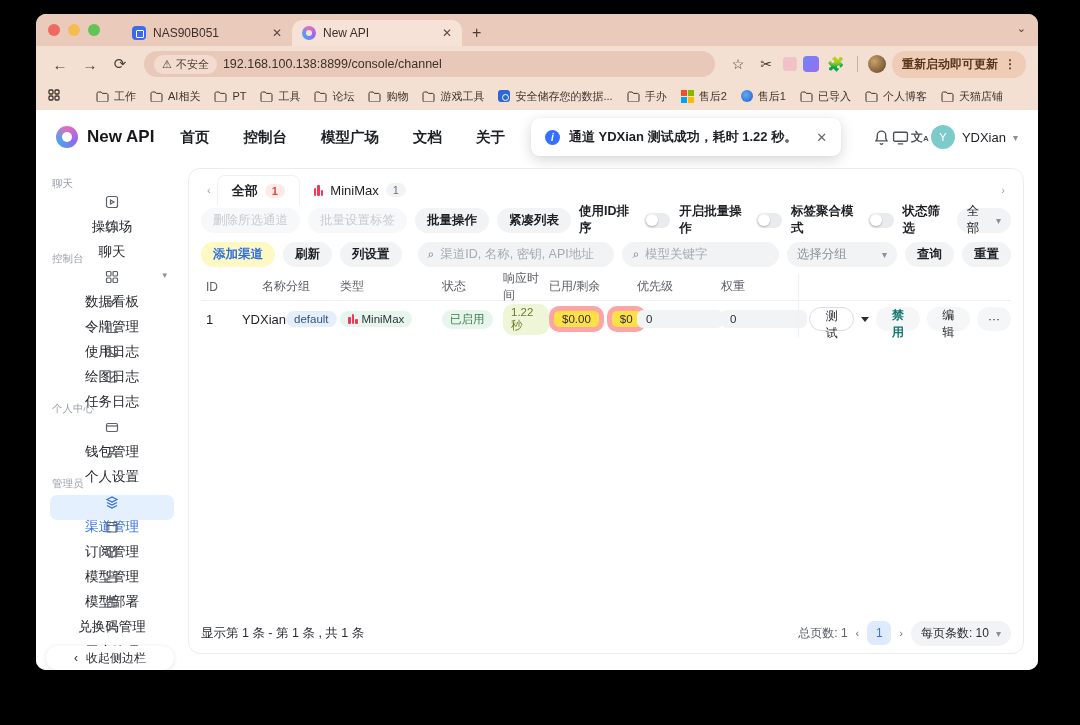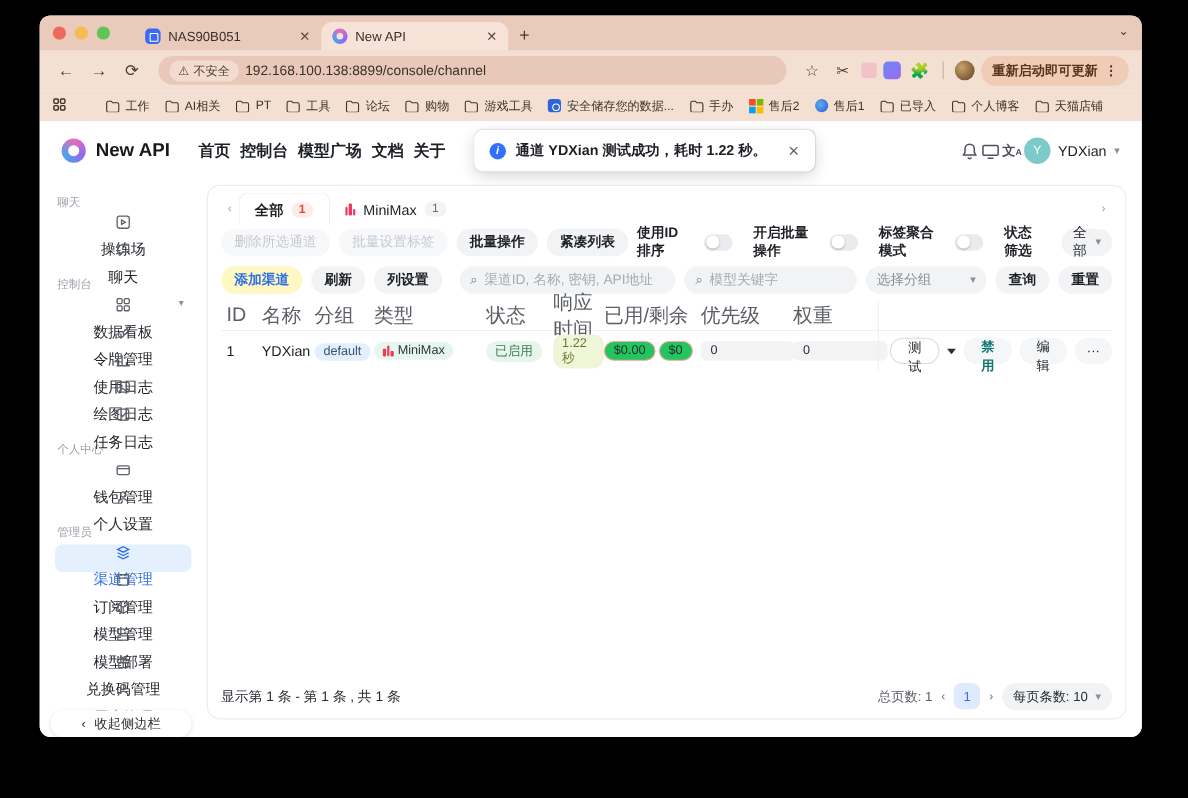--- a/index.html
+++ b/index.html
@@ -44,21 +44,21 @@
   .fav-sq-blue::after{content:'';position:absolute;left:3.5px;top:3.5px;width:5px;height:5px;border-radius:50%;border:1.2px solid #fff;}
   .fav-round-blue { width:12px; height:12px; border-radius:50%; background:radial-gradient(circle at 40% 40%, #66a9f0, #1b5fd0); }
 
   
   .page { flex:1; background:#fff; display:flex; flex-direction:column; }
   .appheader { height:54px; display:flex; align-items:center; padding:0 20px; gap:26px; flex:0 0 auto; }
   .brandwrap { display:flex; align-items:center; gap:9px; }
   .logo { width:22px; height:22px; border-radius:50%; background:conic-gradient(#e46dbb,#8f6bf0,#4aa3f0,#e46dbb); position:relative;}
   .logo::after{content:'';position:absolute;left:6px;top:6px;width:10px;height:10px;border-radius:50%;background:#fff;}
   .brand { font-size:17px; font-weight:bold; color:#17181a; }
-  .mainnav { display:flex; gap:9px; font-size:14.5px; font-weight:bold; color:#1c1f23; }
+  .mainnav { display:flex; gap:34px; font-size:14.5px; font-weight:bold; color:#1c1f23; }
   .mainnav span { cursor:pointer; }
   .toast { display:flex; align-items:center; gap:9px; background:#fff; border-radius:8px; box-shadow:0 4px 14px rgba(0,0,0,.16), 0 0 1px rgba(0,0,0,.12); padding:10px 14px; font-size:13px; font-weight:bold; color:#1c1f23; }
   .info-ico { width:15px; height:15px; border-radius:50%; background:#3370ff; color:#fff; font-size:10px; font-weight:bold; display:flex; align-items:center; justify-content:center; font-style:italic;}
   .toast .close { color:#666; font-weight:normal; margin-left:10px; font-size:13px;}
   .hright { margin-left:auto; display:flex; align-items:center; gap:2px; color:#4c5058; }
   .hicon svg { display:block; }
   .trans { font-size:12px; color:#4c5058; font-weight:bold;}
   .userchip { display:flex; align-items:center; gap:7px; font-size:13px; color:#1c1f23; }
   .uavatar { width:24px; height:24px; border-radius:50%; background:#7ccbca; color:#fff; font-size:11px; display:flex; align-items:center; justify-content:center; }
   .chev { color:#8a8f99; font-size:10px; }
@@ -83,42 +83,42 @@
   .badge { font-size:11px; border-radius:8px; padding:1px 7px; }
   .badge.red { background:#fdebe8; color:#e2493d; }
   .badge.gray { background:#f2f3f5; color:#6b7077; }
   .tabsrow .right { margin-left:auto; }
 
   .rowline { display:flex; align-items:center; gap:8px; height:30px; flex:0 0 auto; }
   .btn { background:#f2f3f5; border:none; border-radius:13px; height:25px; padding:0 12px; font-size:12.5px; color:#1c1f23; font-family:inherit; cursor:pointer; white-space:nowrap; }
   .btn.disabled { background:#f7f8fa; color:#c6cad0; }
   .btn.bold { font-weight:bold; }
   .btn.primary { background:#fef9c3; color:#2f6fe4; font-weight:bold; }
-  .toggle-group { margin-left:auto; display:flex; align-items:center; gap:19px; }
+  .toggle-group { margin-left:auto; display:flex; align-items:center; gap:9px; }
   .tog-label { font-size:12.5px; font-weight:bold; color:#1c1f23; }
   .switch { width:26px; height:15px; border-radius:8px; background:#e9ebef; position:relative; flex:0 0 auto; }
   .switch::after { content:''; position:absolute; left:2px; top:1.5px; width:12px; height:12px; border-radius:50%; background:#fff; box-shadow:0 1px 2px rgba(0,0,0,.25); }
   .select-pill { background:#f2f3f5; border-radius:13px; height:25px; display:flex; align-items:center; gap:8px; padding:0 10px; font-size:12.5px; color:#1c1f23; }
   .searchbox { background:#f2f3f5; border-radius:13px; height:25px; display:flex; align-items:center; gap:6px; padding:0 10px; }
   .searchbox input { border:none; background:transparent; outline:none; font-size:12.5px; font-family:inherit; color:#1c1f23; width:100%; }
   .searchbox input::placeholder { color:#a6abb3; }
   .s1 { width:212px; } .s2 { width:168px; }
   .group-sel { width:118px; justify-content:space-between; color:#8a8f99; }
   .mag { color:#7a7f88; font-size:12px; }
 
-  .thead { display:flex; align-items:center; height:28px; border-bottom:1px solid #f0f0f2; font-size:18px; color:#5c6066; margin-top:4px; flex:0 0 auto; }
+  .thead { display:flex; align-items:center; height:28px; border-bottom:1px solid #f0f0f2; font-size:12px; color:#5c6066; margin-top:4px; flex:0 0 auto; }
   .trow { display:flex; align-items:center; height:36px; font-size:13px; color:#1c1f23; flex:0 0 auto; }
-  .c-id{width:37px; padding-left:5px;} .c-name{width:48px;} .c-group{width:54px;} .c-type{width:102px;} .c-status{width:61px;} .c-resp{width:46px;} .c-used{width:88px;} .c-prio{width:84px;} .c-weight{width:77px;}
+  .c-id{width:37px; padding-left:5px;} .c-name{width:48px;text-align:right;} .c-group{width:54px;} .c-type{width:102px;} .c-status{width:61px;} .c-resp{width:46px;} .c-used{width:88px;} .c-prio{width:84px;} .c-weight{width:77px;}
   .c-actions{ flex:1; border-left:1px solid #f0f0f2; align-self:stretch; display:flex; align-items:center; padding-left:10px; gap:7px;}
   .pill { border-radius:10px; padding:2px 8px; font-size:11.5px; display:inline-flex; align-items:center; gap:4px; }
   .p-blue { background:#e5effb; color:#33537a; }
   .p-green { background:#e7f6ec; color:#2c343b; }
   .p-status { background:#e7f6ec; color:#3f7a4e; }
   .p-lime { background:#eff6d8; color:#6a7a2a; }
-  .p-white { background:#22c55e; border:1px solid #fca5a5; color:#2a2d33; border-radius:10px; }
+  .p-white { background:#fde047; border:5px solid #fca5a5; color:#2a2d33; border-radius:10px; }
   .p-gray { background:#f2f3f5; color:#2a2d33; border-radius:6px; width:86px; padding:3px 9px; }
   .mm-ico { display:inline-flex; align-items:flex-end; gap:1px; }
   .mm-ico i { display:block; width:2.5px; background:#f2385a; border-radius:1px; }
   .act-test { background:#fff; border:1px solid #d9dce1; border-radius:12px; height:24px; padding:0 11px; font-size:12px; color:#1c1f23; font-family:inherit; }
   .caret { width:0; height:0; border-left:4px solid transparent; border-right:4px solid transparent; border-top:5px solid #2a2d33; }
   .act-btn { background:#f5f6f7; border:none; border-radius:12px; height:24px; padding:0 11px; font-size:12px; color:#1c1f23; font-family:inherit;}
   .act-btn.danger { color:#0f766e; font-weight:bold; }
 
   .tfooter { margin-top:auto; height:40px; display:flex; align-items:center; font-size:12.5px; color:#2a2d33; flex:0 0 auto; }
   .tfooter .right { margin-left:auto; display:flex; align-items:center; gap:8px; color:#5c6066; font-size:12px; }

